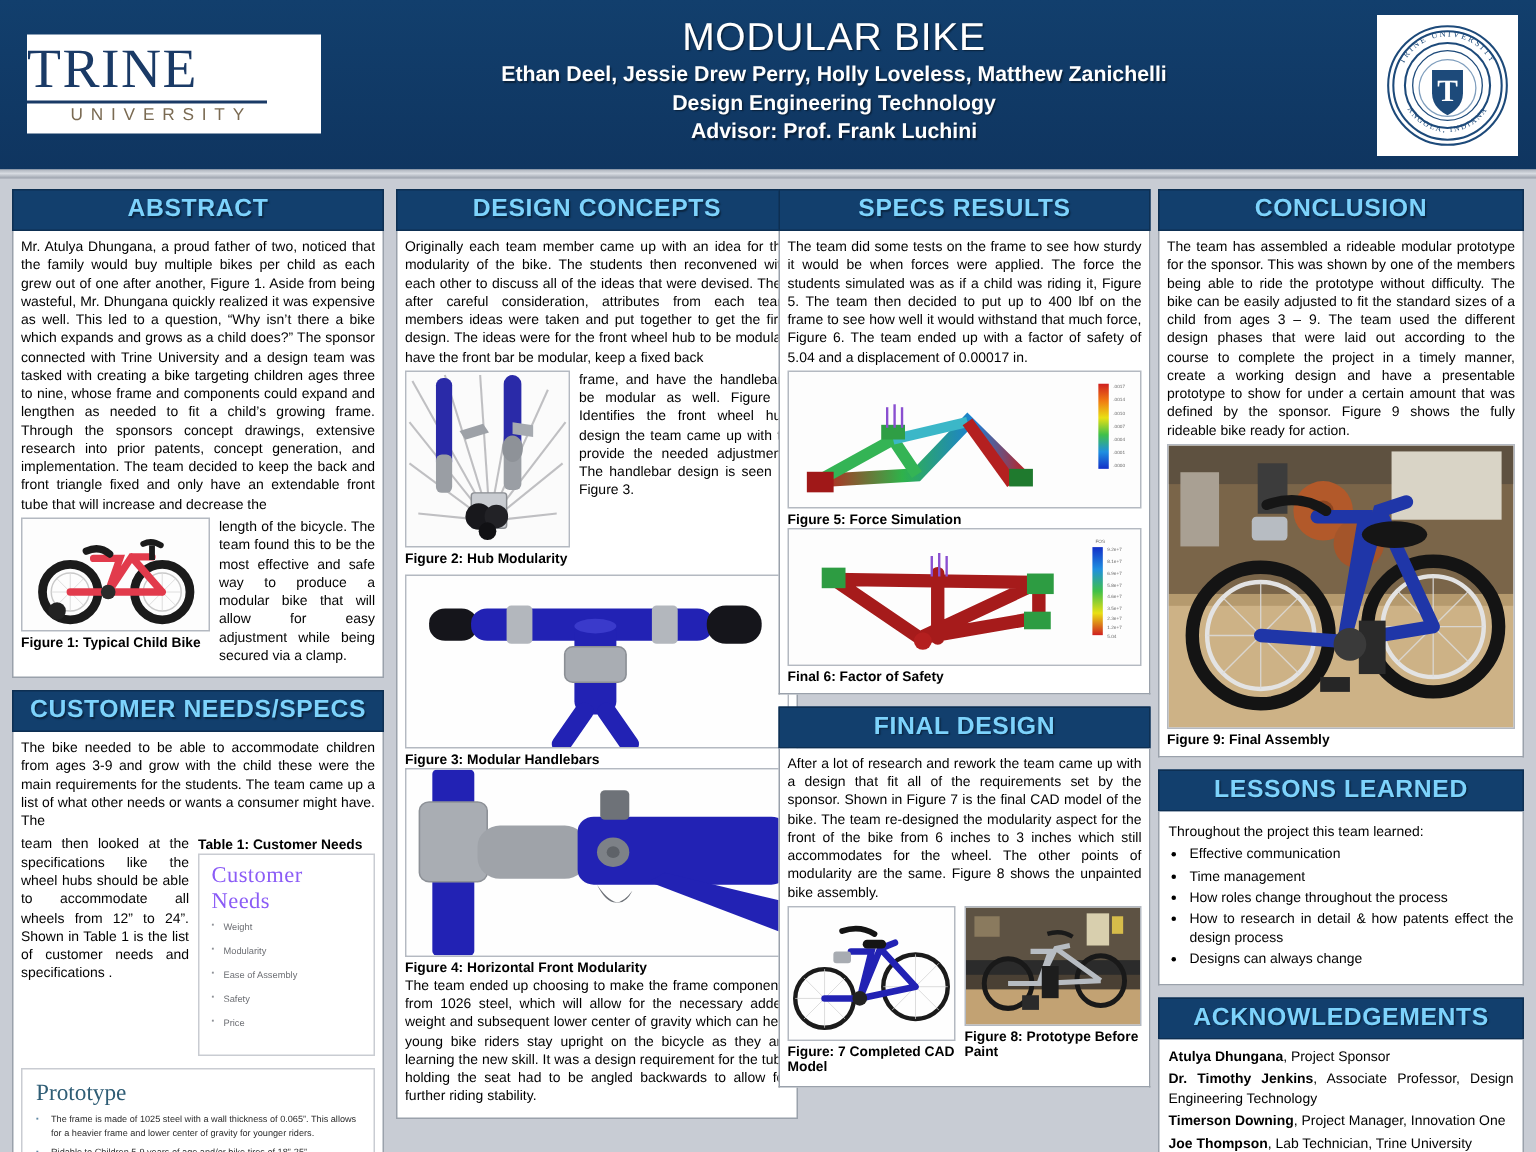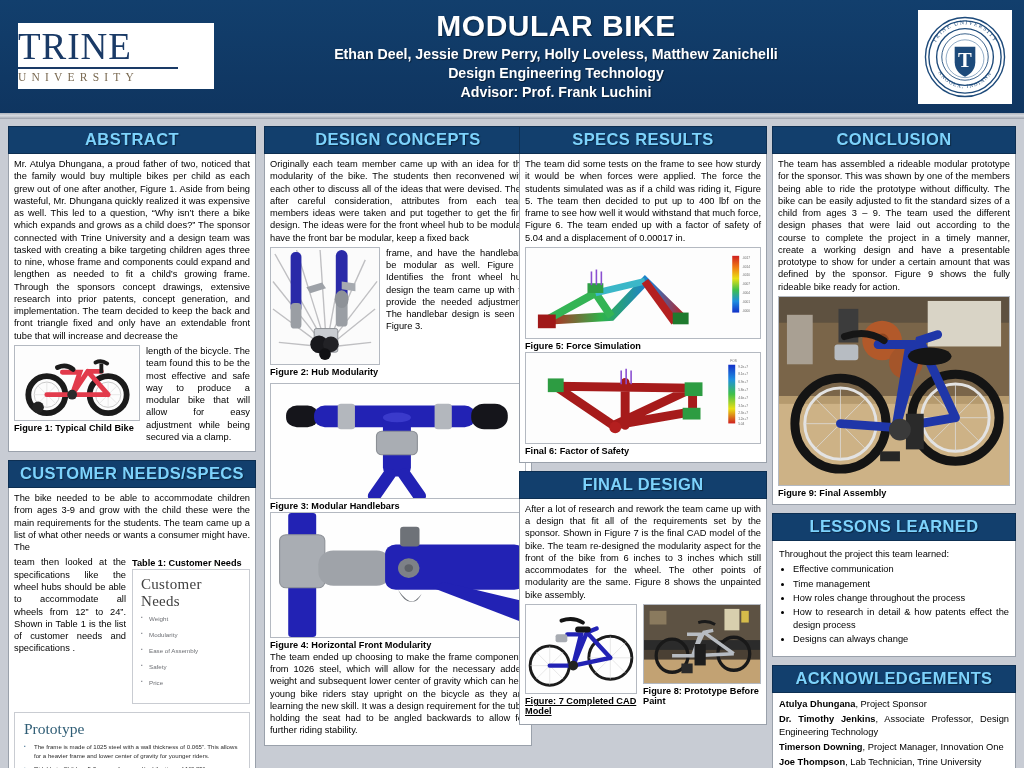--- a/index.html
+++ b/index.html
@@ -32,35 +32,35 @@
     display: flex; flex-direction: column;
     align-items: flex-start; justify-content: center;
   }
   .trine-word {
     font-family: "Liberation Serif", serif;
     font-size: 37px; letter-spacing: 1px;
     color: #1a3a66; line-height: 1; font-weight: 400;
   }
   .trine-rule { width: 160px; height: 2px; background: #1a3a66; margin: 2px 0 3px; }
   .trine-sub {
-    font-family: Liberation Serif, serif;
+    font-family: Liberation Sans, sans-serif;
     font-size: 11.5px; letter-spacing: 5.2px;
-    color: #7a6a52; line-height: 1;
+    color: #7a6a52; line-height: 1; padding-left: 29px;
   }
   .seal-box {
     position: absolute; right: 12px; top: 10px;
     width: 94px; height: 94px; background: #ffffff;
     display:flex; align-items:center; justify-content:center;
   }
   .titleblock {
     position: absolute; left: 226px; top: 10px; width: 660px;
     text-align: center; color: #ffffff;
   }
   .poster-title {
-    font-size: 30px; font-weight: bold; letter-spacing: 0.5px;
+    font-size: 26px; font-weight: normal; letter-spacing: 0.5px;
     line-height: 1.08; margin-bottom: 3px;
     text-shadow: 1px 1px 1px rgba(0,0,0,.45);
   }
   .poster-authors, .poster-dept, .poster-advisor {
     font-size: 14.2px; font-weight: bold; line-height: 1.32;
     text-shadow: 1px 1px 1px rgba(0,0,0,.45);
   }
 
   
   .col { position: absolute; top: 126px; }
@@ -116,21 +116,21 @@
   }
 
   
   .cn-table {
     border: 1px solid #c9ccd2;
     background: #fff;
     padding: 6px 8px 8px;
   }
   .cn-title {
     font-family: "Liberation Serif", serif;
-    font-size: 15px; color: #404040; letter-spacing: .3px;
+    font-size: 15px; color: #8b5cf6; letter-spacing: .3px;
     margin-bottom: 5px;
   }
   .cn-list { list-style: none; }
   .cn-list li {
     font-size: 6.2px; color: #6d6f74; margin: 0 0 9px 8px;
     position: relative;
   }
   .cn-list li::before {
     content:"▪"; position:absolute; left:-8px; top:-1px;
     font-size: 5px; color:#8d9096;
@@ -447,21 +447,21 @@
         <div class="cap">Final 6: Factor of Safety</div>
       </div>
     </div>
 
     <div class="block">
       <div class="sec-head">FINAL DESIGN</div>
       <div class="panel">
         <p class="body">After a lot of research and rework the team came up with a design that fit all of the requirements set by the sponsor. Shown in Figure 7 is the final CAD model of the bike. The team re-designed the modularity aspect for the front of the bike from 6 inches to 3 inches which still accommodates for the wheel. The other points of  modularity are the same. Figure 8 shows the unpainted bike assembly.</p>
 
         <div class="clearfix">
-          <div class="wrapL" style="width:112px;text-decoration:underline;">
+          <div class="wrapL" style="width:112px;">
             <div class="figbox" style="width:112px;height:90px;">
               <svg class="fig" viewBox="0 0 112 90">
                 <rect width="112" height="90" fill="#fefefe"></rect>
                 <circle cx="24" cy="62" r="20" fill="none" stroke="#1b1b1b" stroke-width="3"></circle>
                 <circle cx="86" cy="54" r="22" fill="none" stroke="#1b1b1b" stroke-width="3"></circle>
                 <g stroke="#cfcfcf" stroke-width=".5">
                   <line x1="24" y1="42" x2="24" y2="82"></line>
                     <line x1="4" y1="62" x2="44" y2="62"></line>
                   <line x1="10" y1="48" x2="38" y2="76"></line>
                     <line x1="38" y1="48" x2="10" y2="76"></line>

